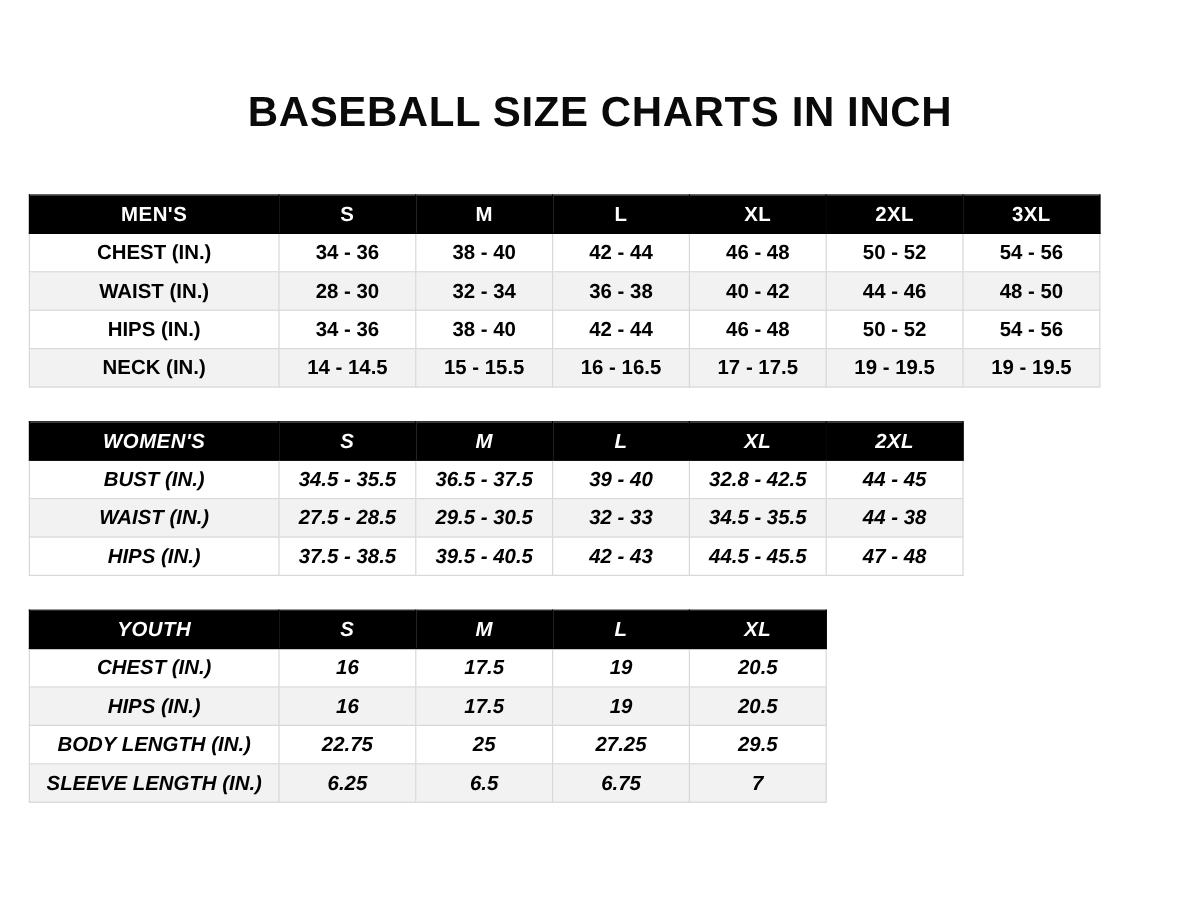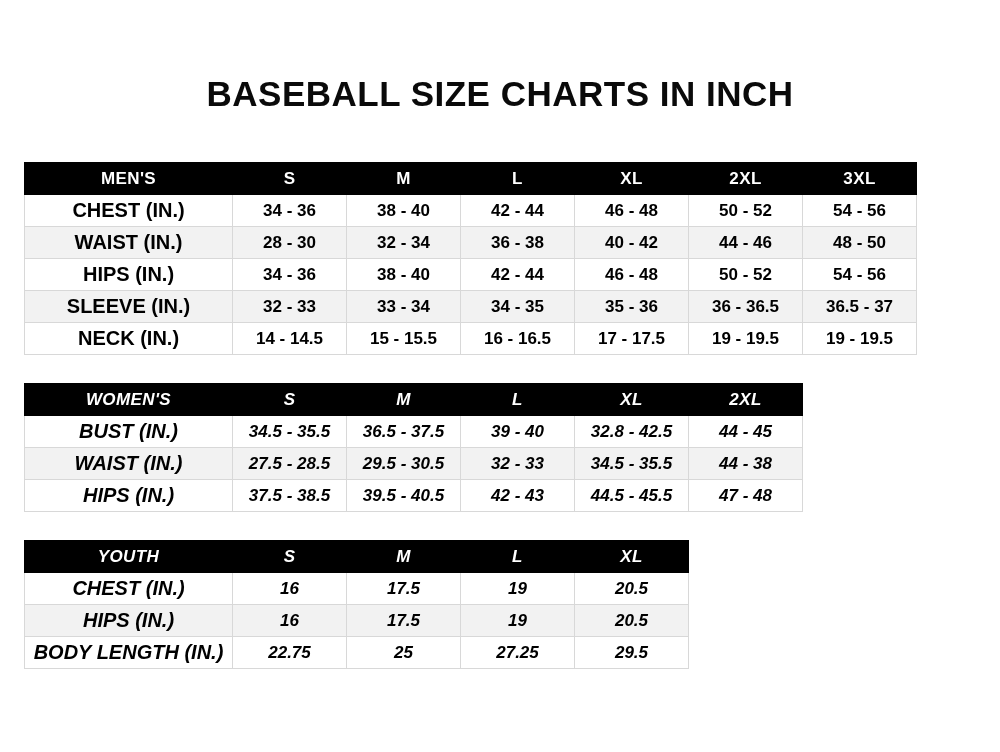--- a/index.html
+++ b/index.html
@@ -56,21 +56,21 @@
     border: 1px solid #000000;
     font-size: 17px;
     letter-spacing: 0.4px;
   }
   thead th.rowhead {
     text-align: center;
   }
   tbody td.rowhead {
     text-align: center;
     background: #ffffff;
-    font-size: 20px;
+    font-size: 17px;
   }
   tbody tr:nth-child(even) td {
     background: #f2f2f2;
   }
   tbody tr:nth-child(odd) td {
     background: #ffffff;
   }
   
   .t-men col.c0 { width: 208px; }
   .t-men col.c1, .t-men col.c2, .t-men col.c3,
@@ -136,29 +136,20 @@
         <tr>
           <td class="rowhead">HIPS (IN.)</td>
           <td>34 - 36</td>
           <td>38 - 40</td>
           <td>42 - 44</td>
           <td>46 - 48</td>
           <td>50 - 52</td>
           <td>54 - 56</td>
         </tr>
         <tr>
-          <td class="rowhead">SLEEVE (IN.)</td>
-          <td>32 - 33</td>
-          <td>33 - 34</td>
-          <td>34 - 35</td>
-          <td>35 - 36</td>
-          <td>36 - 36.5</td>
-          <td>36.5 - 37</td>
-        </tr>
-        <tr>
           <td class="rowhead">NECK (IN.)</td>
           <td>14 - 14.5</td>
           <td>15 - 15.5</td>
           <td>16 - 16.5</td>
           <td>17 - 17.5</td>
           <td>19 - 19.5</td>
           <td>19 - 19.5</td>
         </tr>
       </tbody>
     </table>
@@ -242,17 +233,24 @@
           <td>19</td>
           <td>20.5</td>
         </tr>
         <tr>
           <td class="rowhead">BODY LENGTH (IN.)</td>
           <td>22.75</td>
           <td>25</td>
           <td>27.25</td>
           <td>29.5</td>
         </tr>
+        <tr>
+          <td class="rowhead">SLEEVE LENGTH (IN.)</td>
+          <td>6.25</td>
+          <td>6.5</td>
+          <td>6.75</td>
+          <td>7</td>
+        </tr>
       </tbody>
     </table>
 
   </div>
 </div>
 
 </body></html>

